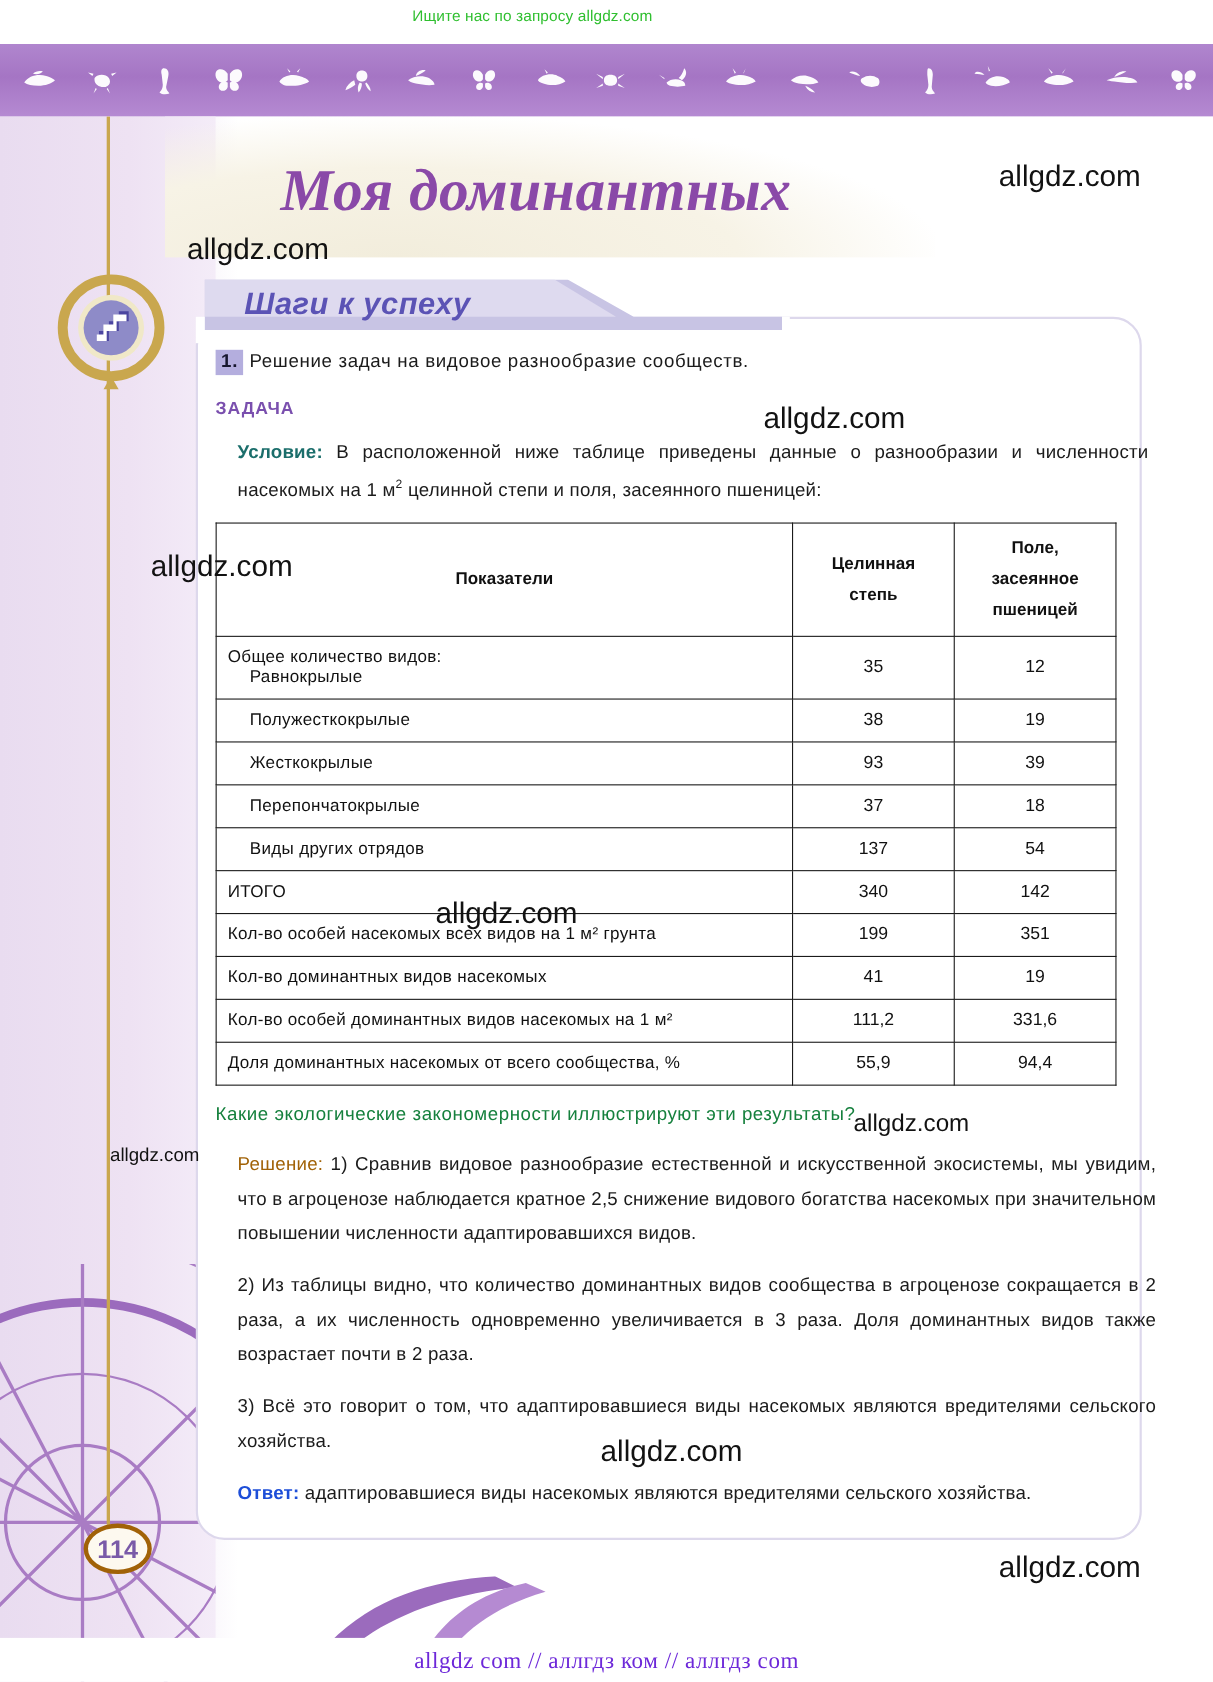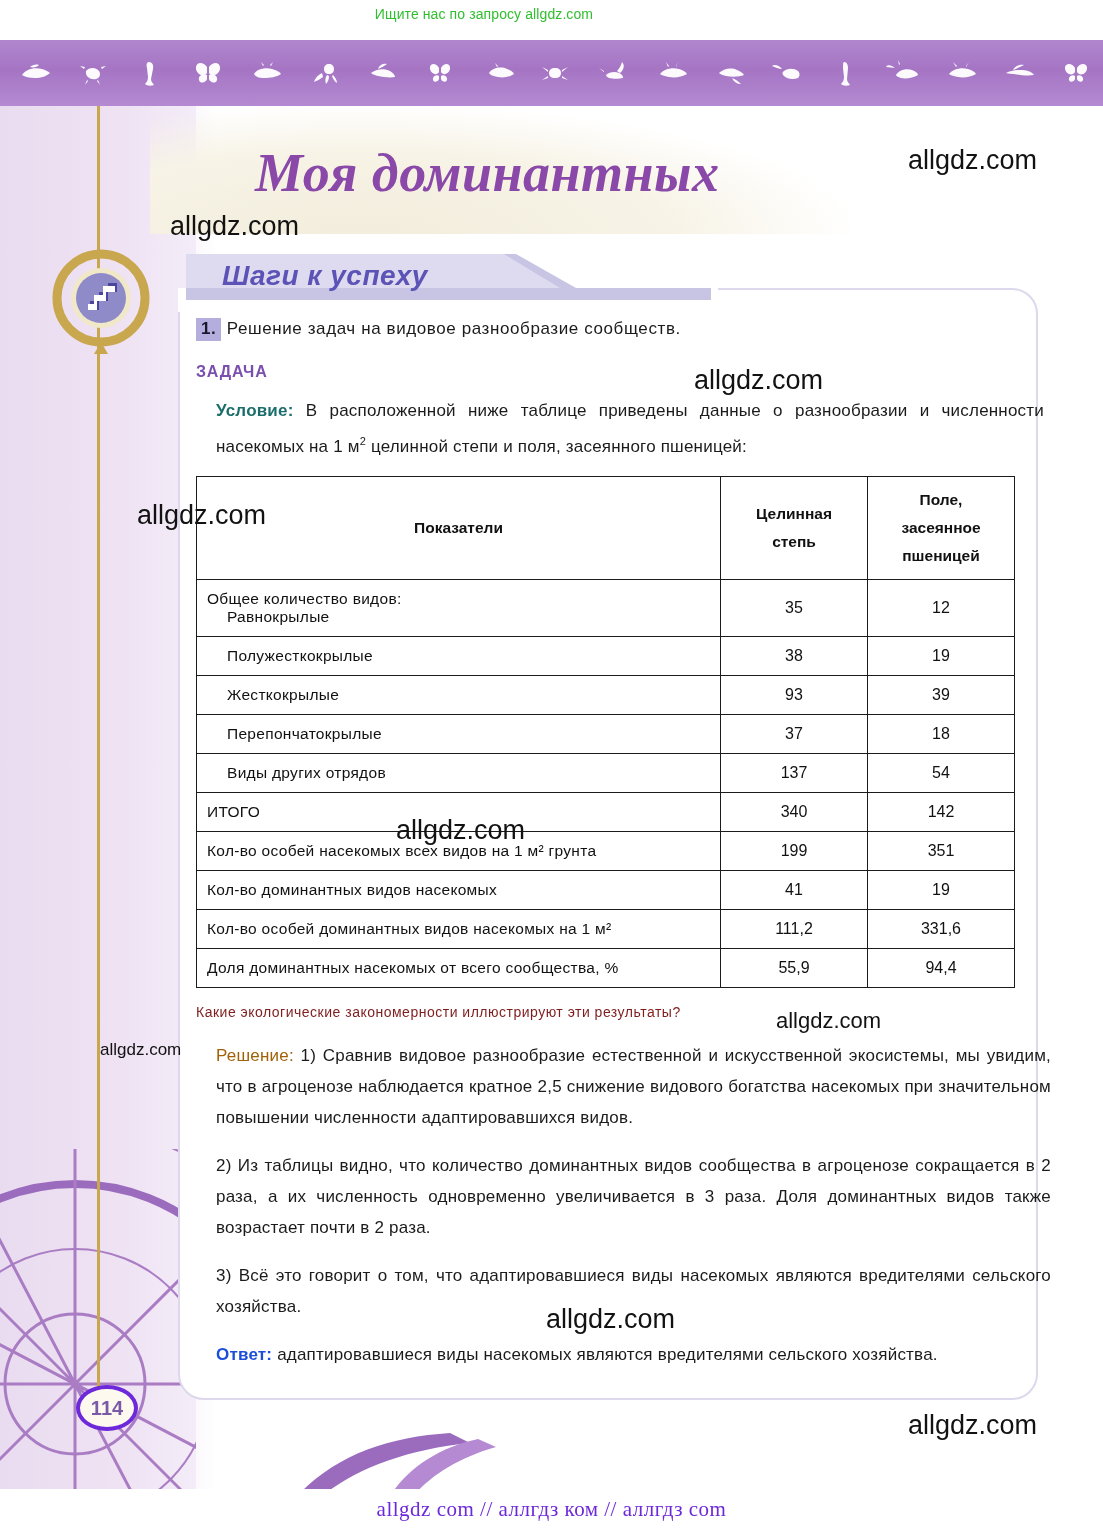--- a/index.html
+++ b/index.html
@@ -47,23 +47,23 @@
     background: #c9a74e;
   }
   .web { position: absolute; left: -160px; bottom: -90px; width: 470px; height: 470px; }
 
   
   .badge { position: absolute; left: 48px; top: 248px; width: 106px; height: 106px; }
 
   
   .pagenum {
     position: absolute; left: 76px; top: 1385px; width: 62px; height: 46px;
-    border: 4px solid #6d28d9; border-radius: 50%;
+    border: 4px solid #a16207; border-radius: 50%;
     background: #fdf9ef; color: #7a5aa8;
-    font-size: 20px; font-weight: bold; text-align: center; line-height: 39px;
+    font-size: 23px; font-weight: bold; text-align: center; line-height: 39px;
   }
 
   
   .cream-blob {
     position: absolute; left: 150px; top: 106px; width: 700px; height: 128px;
     background: radial-gradient(ellipse at 30% 100%, #f2eddc 0%, #f7f3e6 45%, rgba(255,255,255,0) 72%);
   }
 
   
   .title {
@@ -122,21 +122,21 @@
   }
   table.data th, table.data td {
     border: 1.6px solid #1b1b1b; color: #111; font-size: 15.5px;
   }
   table.data th { font-weight: bold; text-align: center; padding: 9px 4px; line-height: 23px; }
   table.data td.lbl { text-align: left; padding: 10px 6px 10px 10px; letter-spacing: .3px; }
   table.data td.lbl.ind { padding-left: 30px; }
   table.data td.num { text-align: center; font-size: 16px; }
   .cell-two-line { line-height: 28px; }
 
-  .q-line { margin-top: 16px; font-size: 14px; color: #7f1d1d; letter-spacing: .5px; }
+  .q-line { margin-top: 16px; font-size: 17px; color: #15803d; letter-spacing: .5px; }
   .solution { margin-top: 20px; }
   .lbl-solution { font-weight: normal; color: #a16207; }
   .lbl-answer { font-weight: bold; color: #1d4ed8; }
   .p-gap { margin-top: 17px; }
 
   
   .wm {
     position: absolute; color: #121212; font-size: 27px;
     font-family: "Liberation Sans", sans-serif; white-space: nowrap;
     pointer-events: none;

